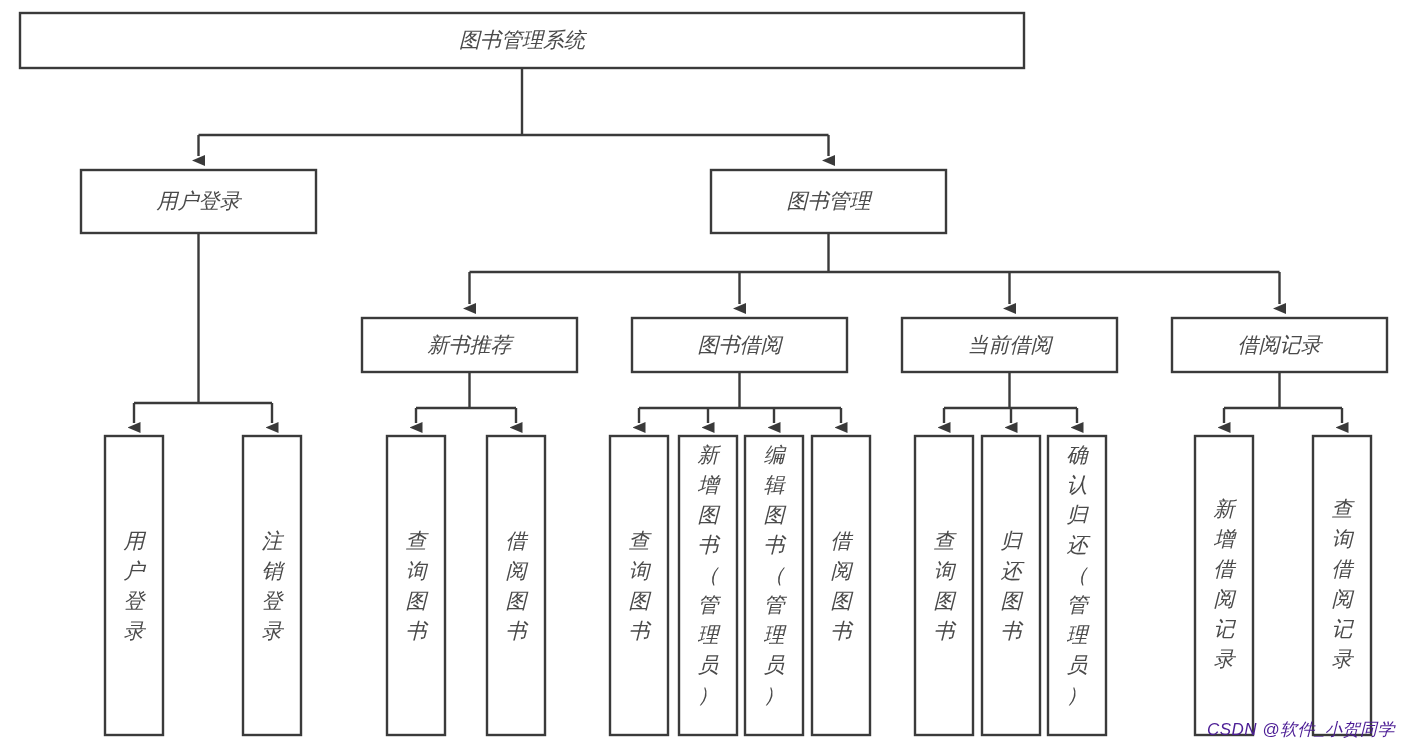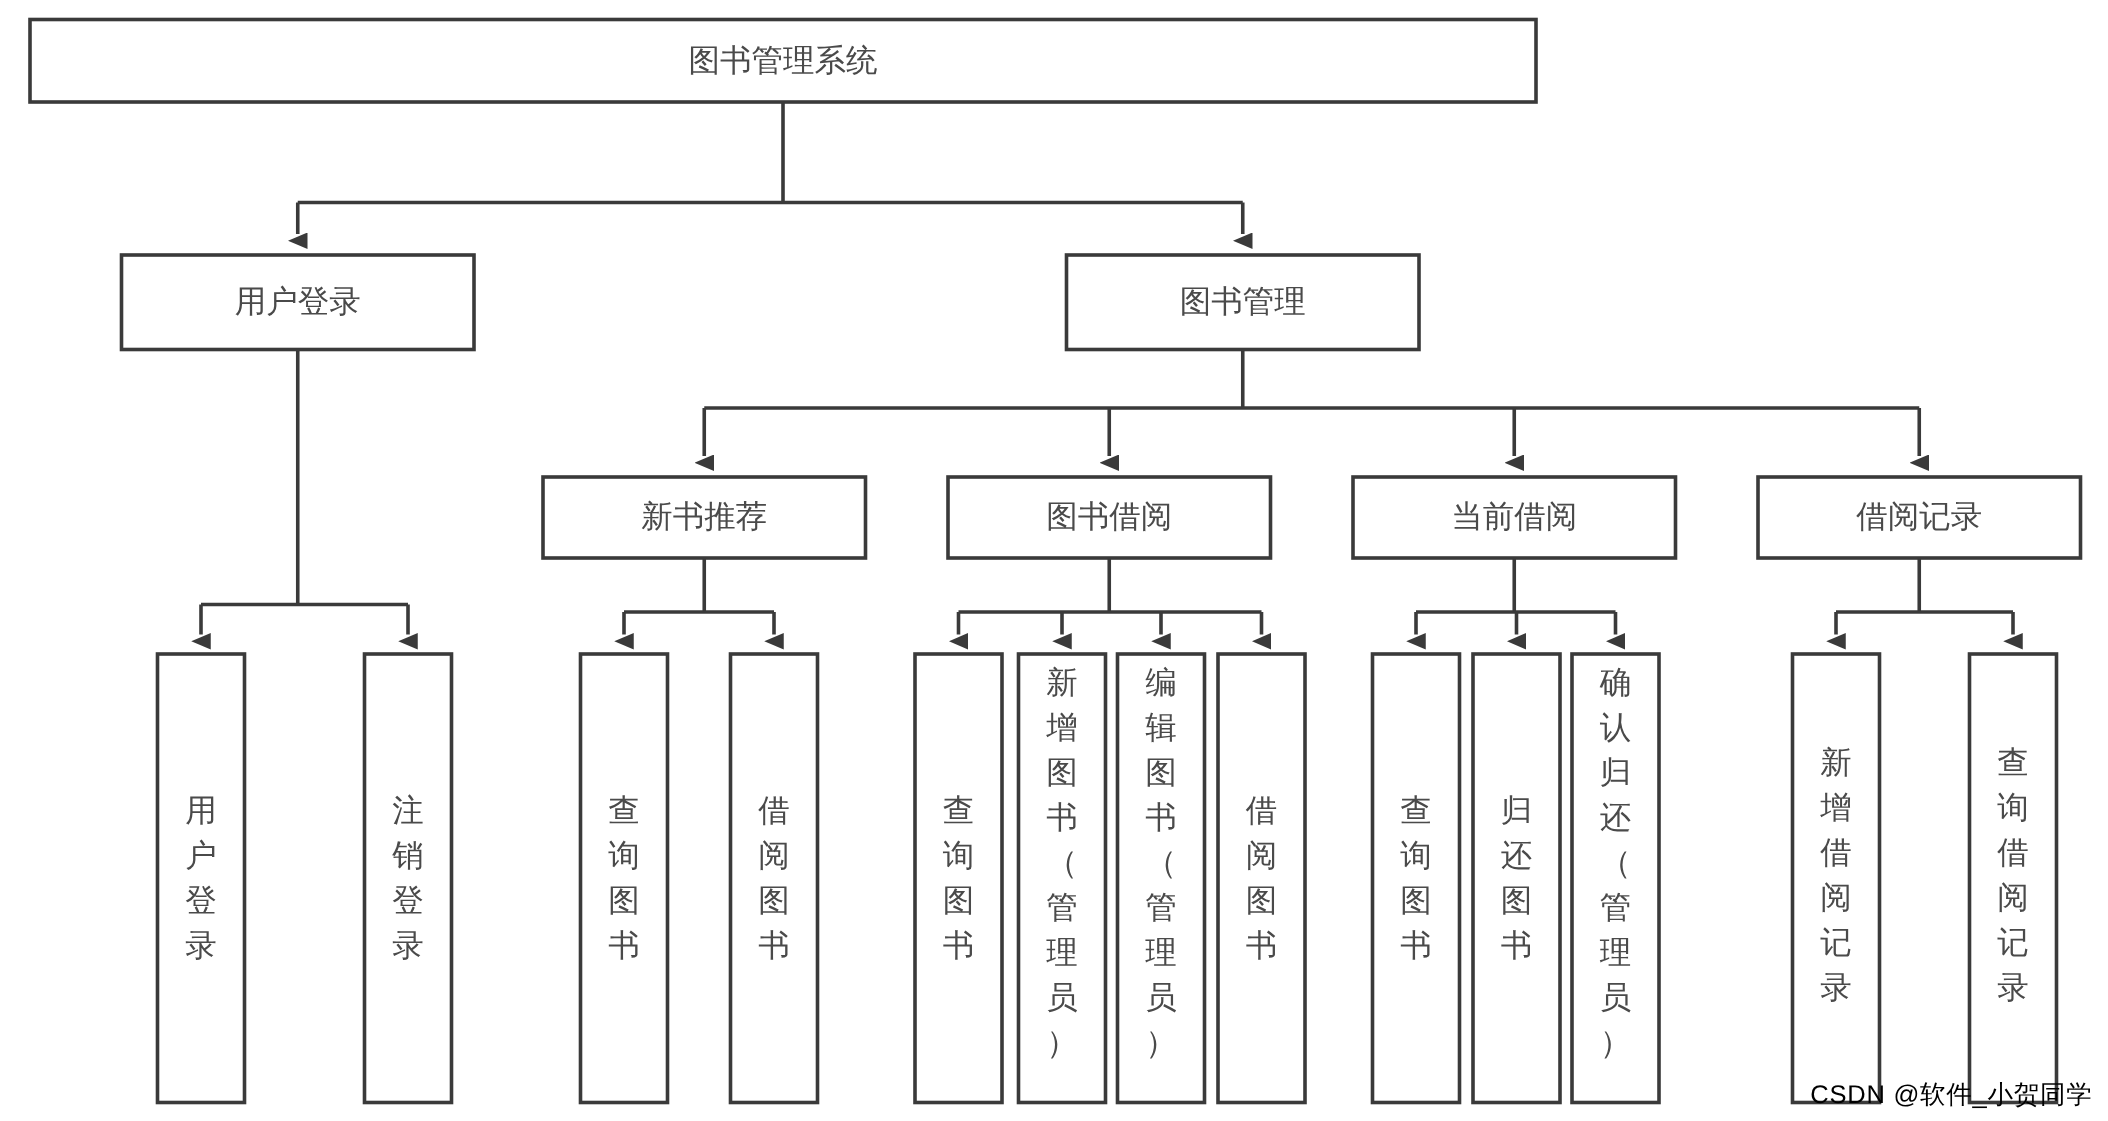--- a/index.html
+++ b/index.html
@@ -10,20 +10,21 @@
   body {
     width: 1405px;
     height: 747px;
     font-family: "Liberation Sans", "DejaVu Sans", sans-serif;
     overflow: hidden;
   }
   #diagram-root {
     position: relative;
     width: 1405px;
     height: 747px;
+    font-style: italic;
   }
   svg.diagram {
     position: absolute;
     top: 0;
     left: 0;
     width: 1405px;
     height: 747px;
   }
   .node-box {
     fill: #ffffff;
@@ -49,21 +50,21 @@
     fill: none;
   }
   .arrow-head {
     fill: #3a3a3a;
     stroke: none;
   }
   .watermark {
     position: absolute;
     right: 10px;
     bottom: 6px;
-    color: #000000;
+    color: #4c1d95;
     font-size: 17px;
     font-family: "Liberation Sans", "DejaVu Sans", sans-serif;
     white-space: nowrap;
     letter-spacing: 0.5px;
     text-align: right;
   }
 </style>
 </head>
 <body>
 

